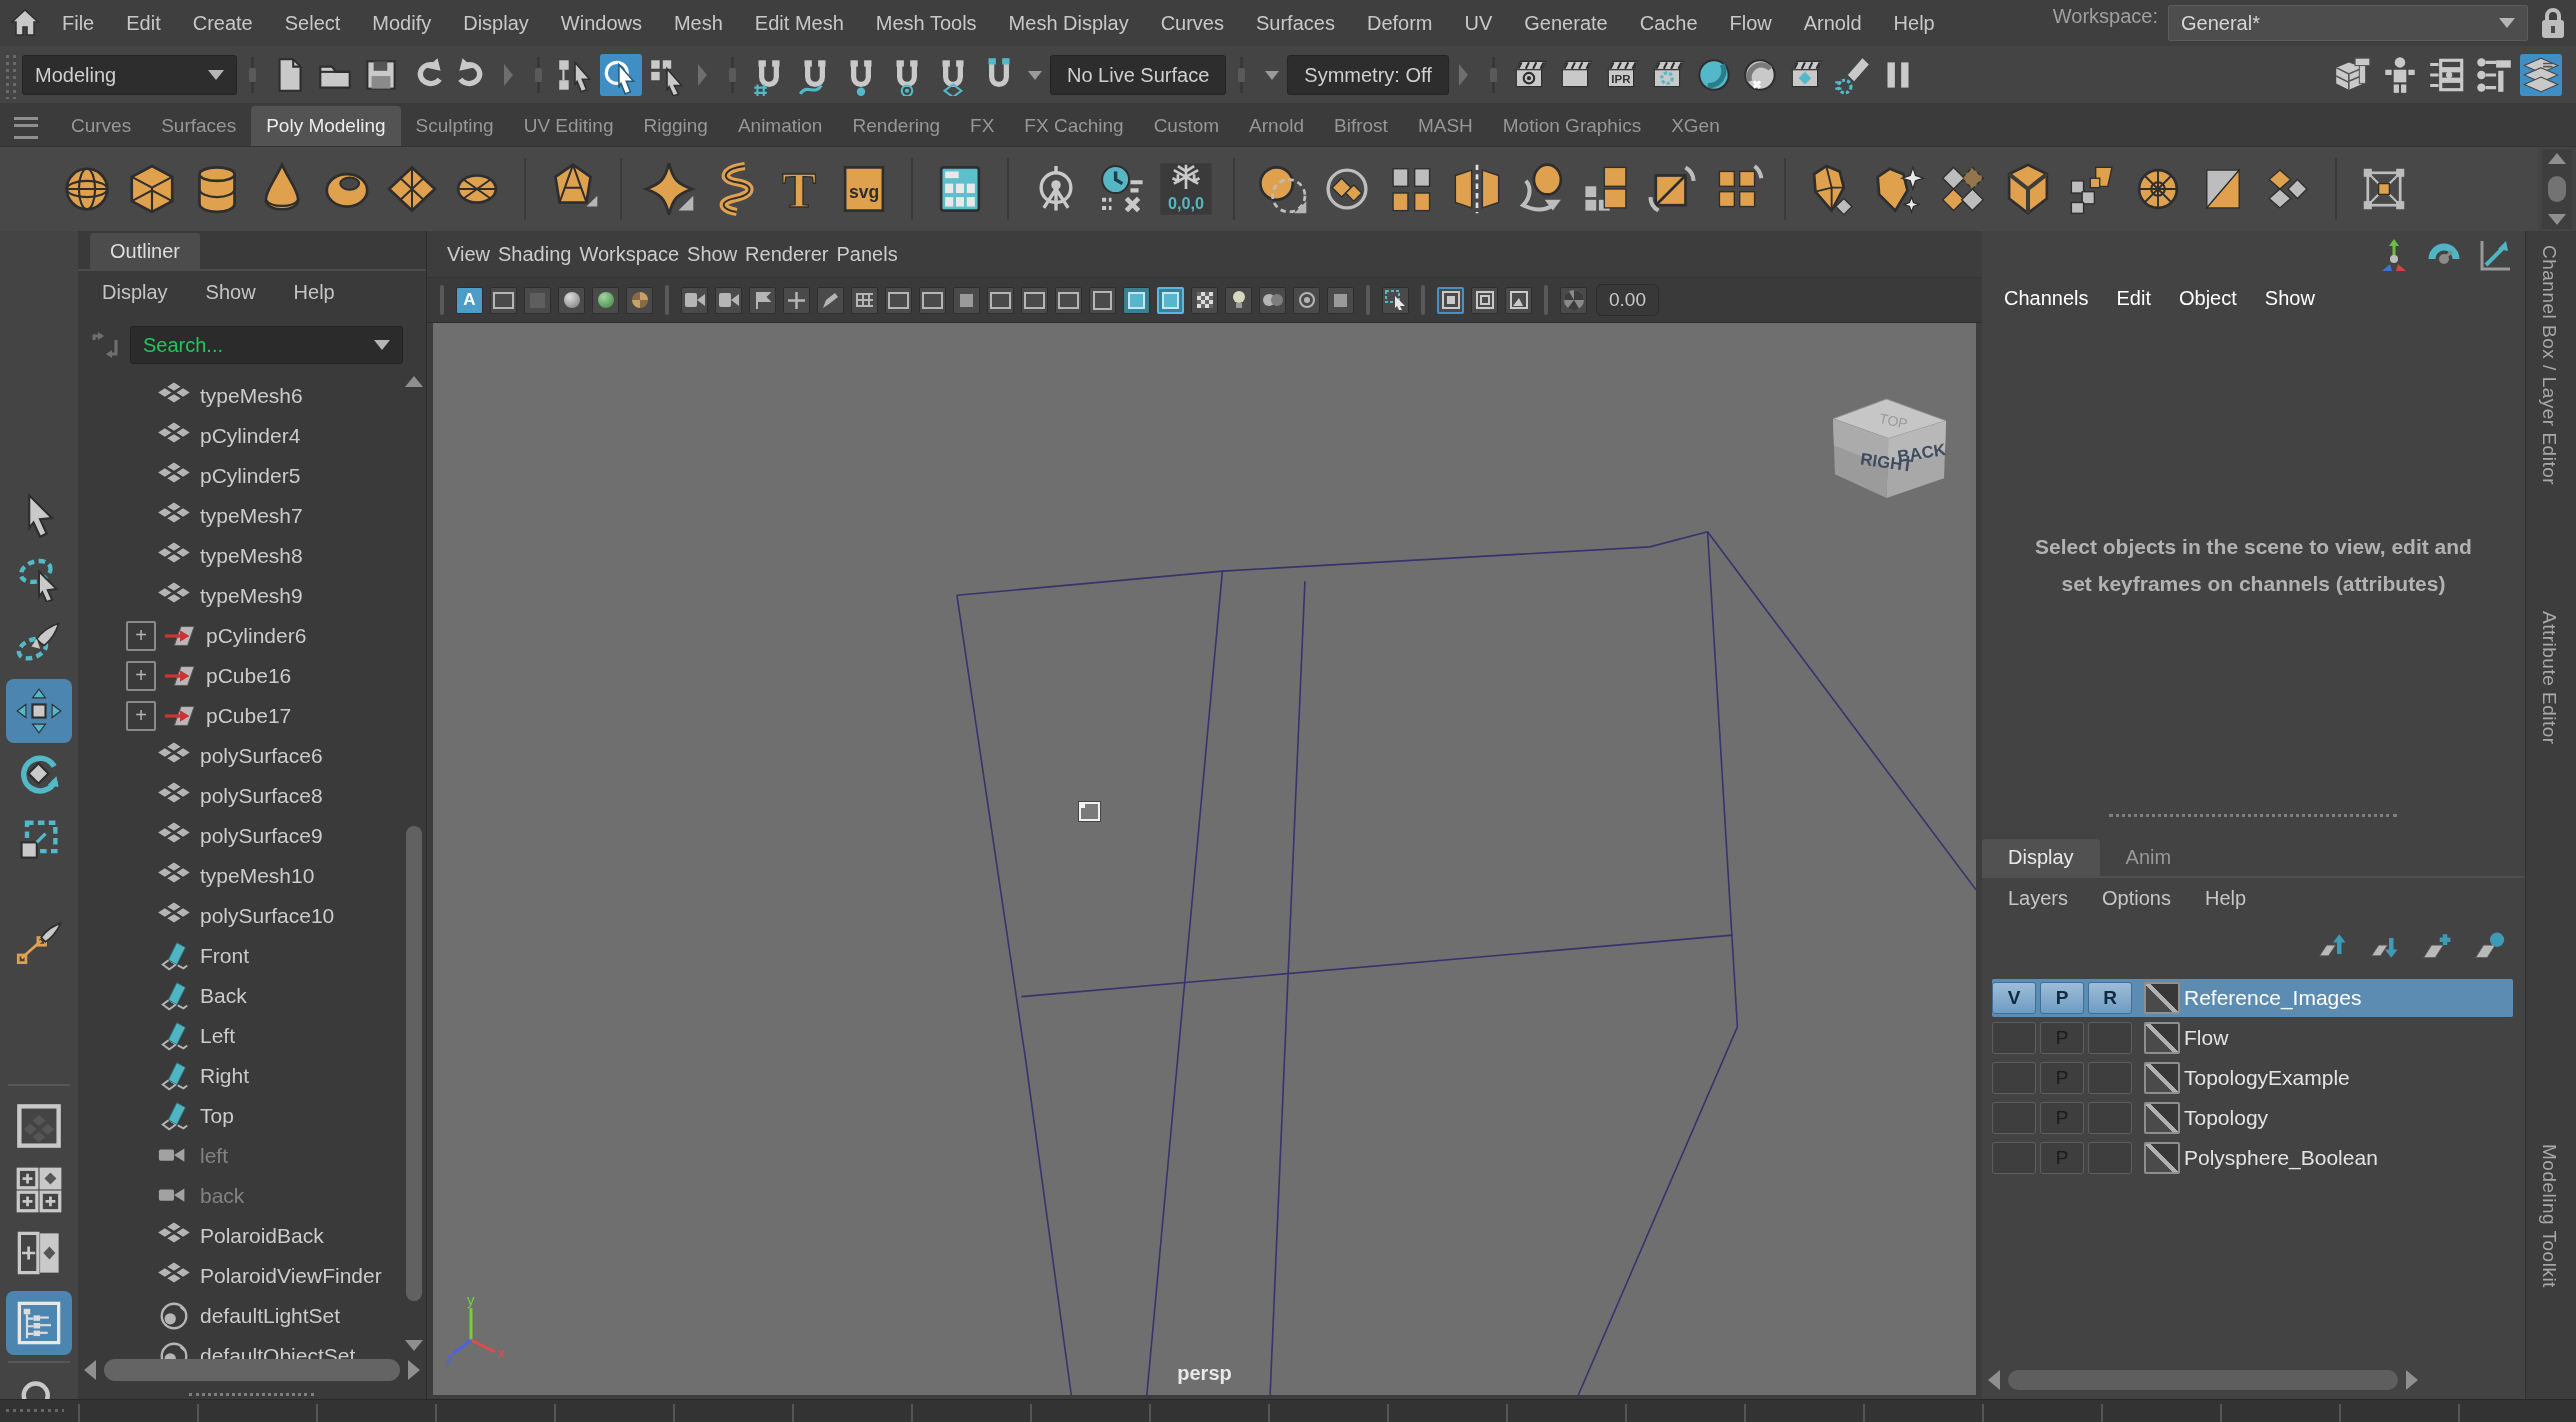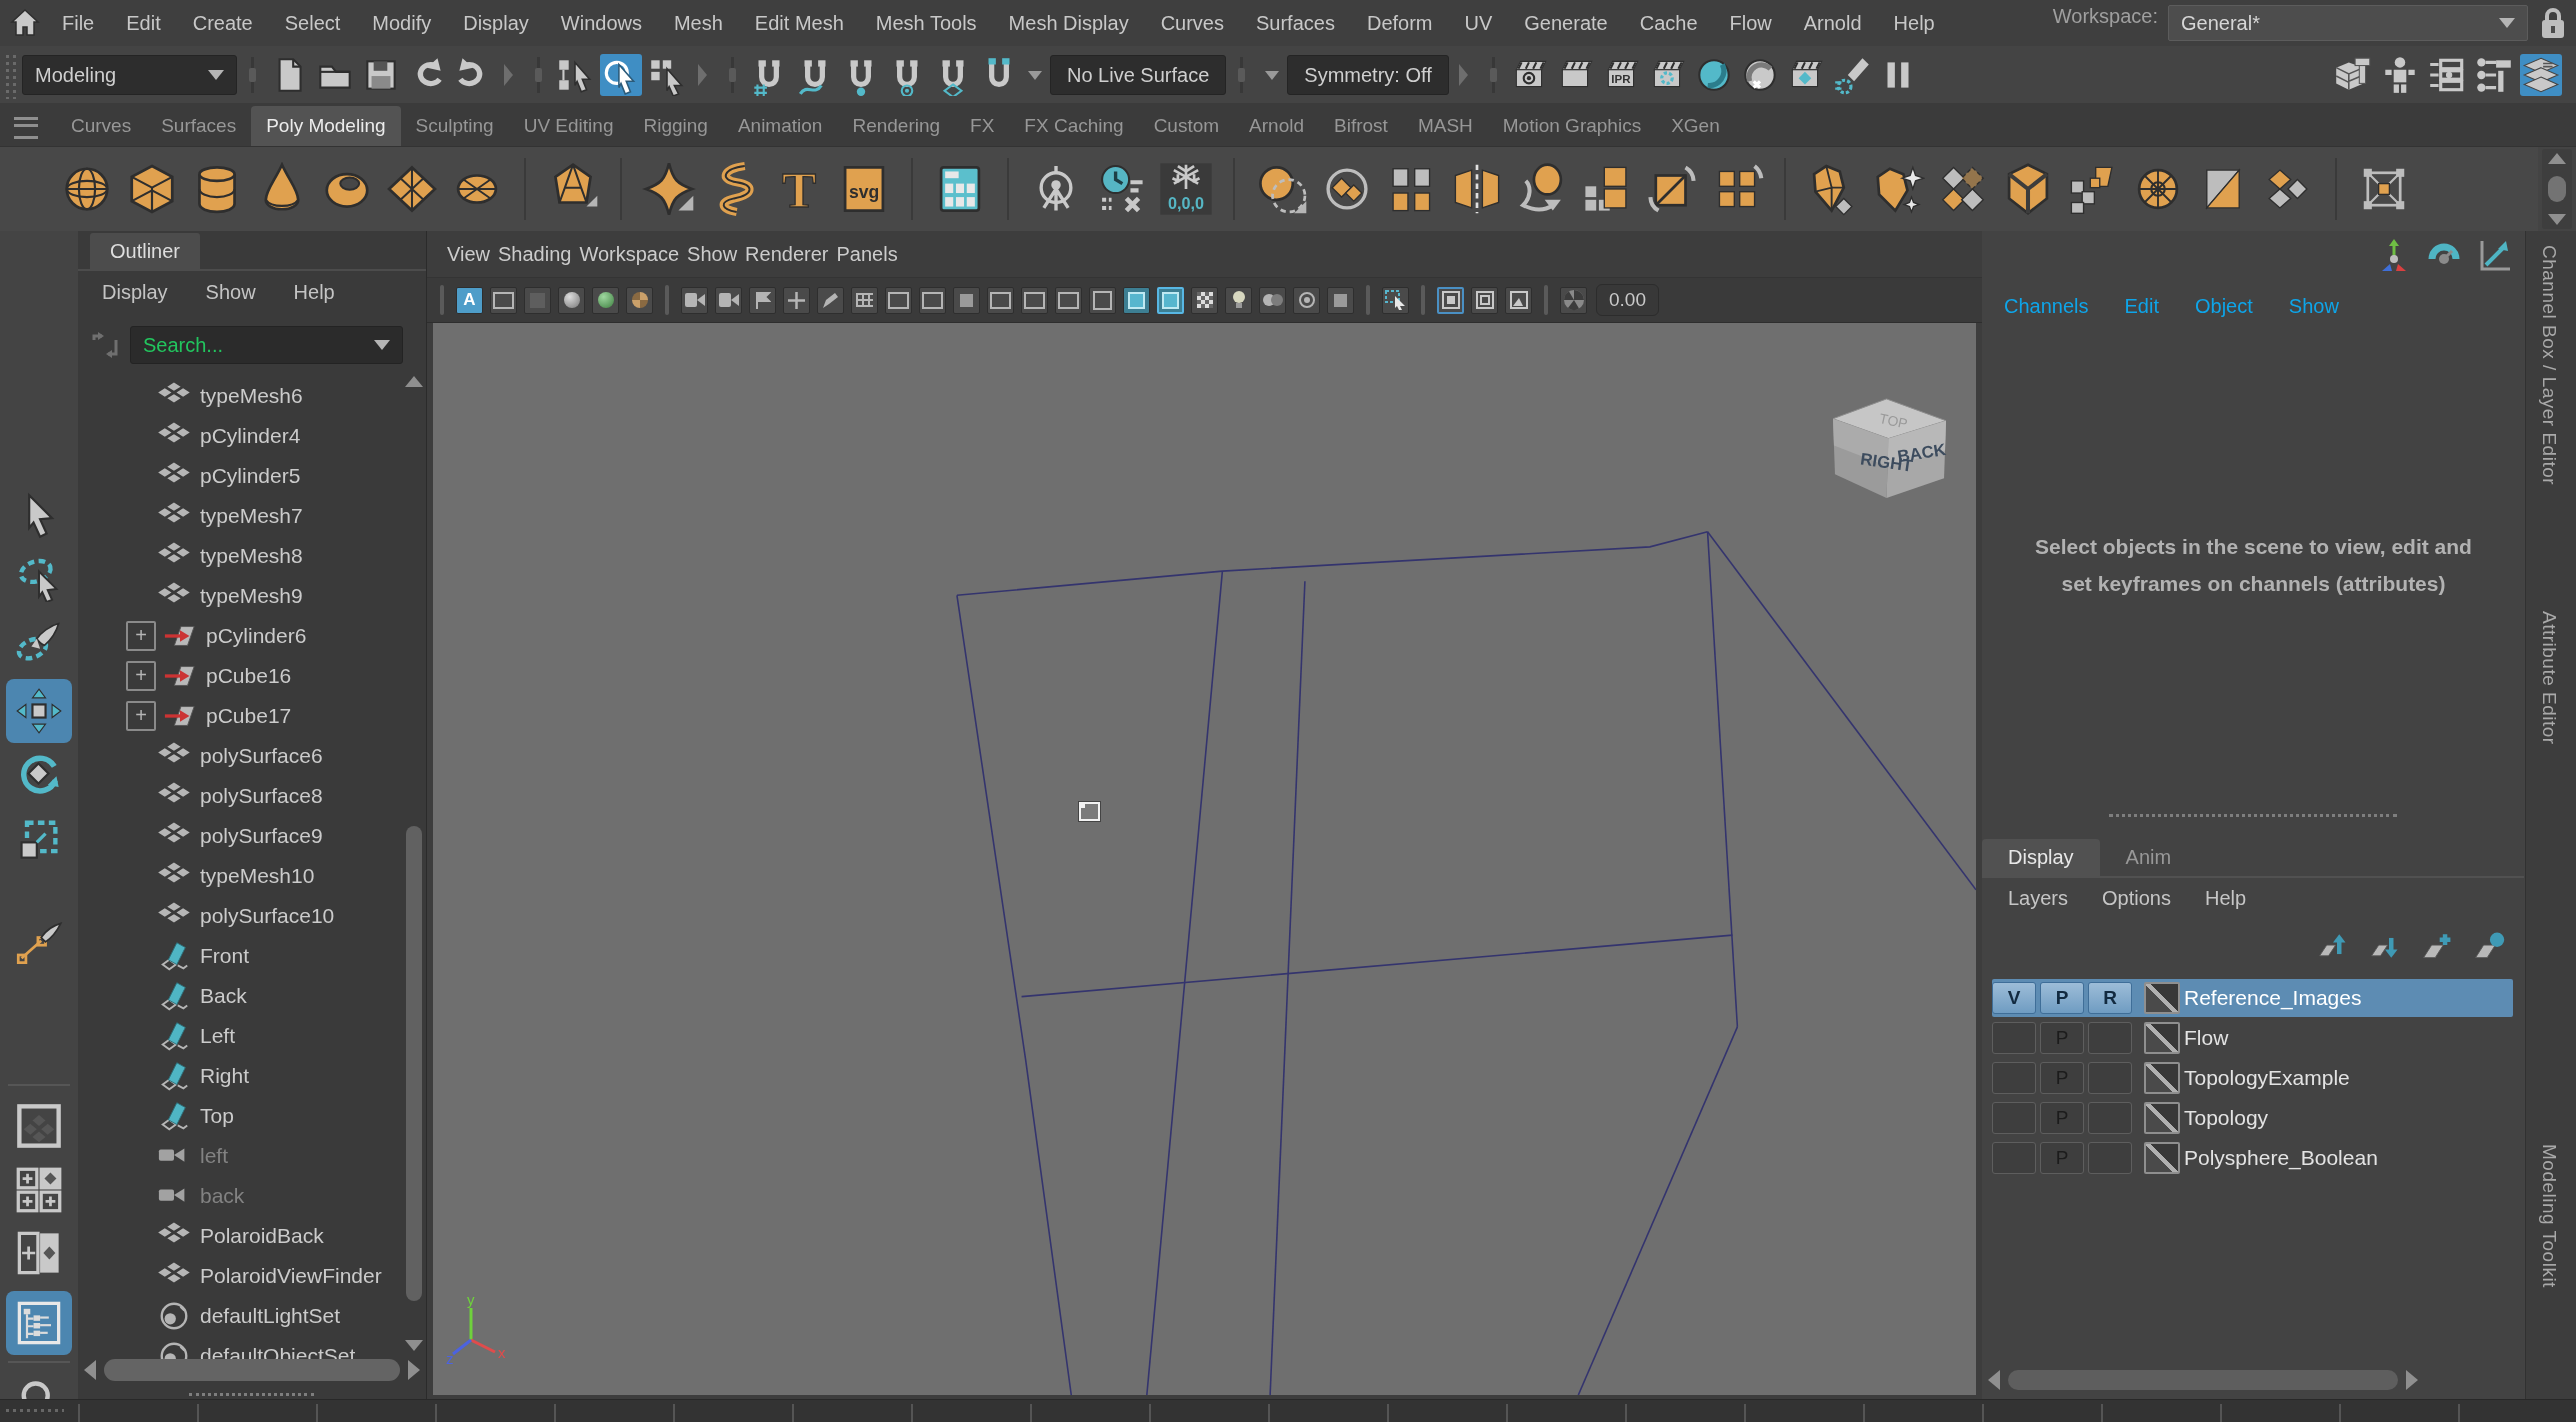--- a/index.html
+++ b/index.html
@@ -105,21 +105,21 @@
   .viewcube{position:absolute;left:1388px;top:66px;width:139px;height:117px}
   .axisgizmo{position:absolute;left:12px;top:971px;width:70px;height:72px}
   .cursor{position:absolute;left:646px;top:479px;width:17px;height:15px;border:2px solid #f2f2f2;
           box-shadow:0 0 0 1px #444;background:rgba(255,255,255,.08)}
   .cursor::after{content:"";position:absolute;left:-2px;top:-2px;width:6px;height:6px;background:#f2f2f2}
 
   
   .rightpanel{position:absolute;left:1982px;top:231px;width:542px;height:1170px;background:#434343}
   .rp-topicons{position:absolute;top:6px;right:12px;display:flex;gap:14px}
   .rp-topicons .ic{width:36px;height:36px}
-  .rp-menus{position:absolute;left:22px;top:64px;display:flex;gap:36px;font-size:20px;color:#0ea5e9}
+  .rp-menus{position:absolute;left:22px;top:56px;display:flex;gap:28px;font-size:20px;color:#ffffff}
   .rp-msg{position:absolute;left:36px;top:298px;width:471px;text-align:center;font-size:21px;font-weight:bold;
           color:#b2b2b2;line-height:1.75}
   .rp-dots{position:absolute;left:127px;top:583px;width:288px;border-top:3px dotted #7e7e7e}
   .le-tabs{position:absolute;left:0;top:607px;width:100%;height:38px;border-bottom:2px solid #515151;display:flex;align-items:flex-end}
   .le-tab{padding:7px 26px;font-size:20px;color:#989898}
   .le-tab.active{background:#515151;color:#e8e8e8;border-radius:4px 4px 0 0}
   .le-menus{position:absolute;left:26px;top:656px;display:flex;gap:34px;font-size:20px;color:#c6c6c6}
   .le-btns{position:absolute;right:16px;top:698px;display:flex;gap:14px}
   .le-btns .ic{width:38px;height:34px}
   .le-rows{position:absolute;left:10px;top:748px;width:521px}
@@ -1269,20 +1269,21 @@
         <svg width="70" height="72" viewBox="0 0 70 72">
           <line x1="26" y1="46" x2="26" y2="14" stroke="#6fd13c" stroke-width="3"></line>
           <text x="22" y="11" font-size="15" fill="#6fd13c">y</text>
           <line x1="26" y1="46" x2="50" y2="58" stroke="#e04c4c" stroke-width="3"></line>
           <text x="53" y="64" font-size="15" fill="#e04c4c">x</text>
           <line x1="26" y1="46" x2="8" y2="60" stroke="#4c63e0" stroke-width="3"></line>
           <text x="1" y="70" font-size="15" fill="#4c63e0">z</text>
         </svg>
       </div>
       <div class="cursor"></div>
+      <div class="persp">persp</div>
     </div>
   </div>
 
   <div class="rightpanel">
     <div class="rp-topicons" id="rp-topicons">
         <div class="ic">
           <svg width="100%" height="100%" viewBox="0 0 36 36">
             <path d="M18 20V6" stroke="#6fbe44" stroke-width="3"></path>
             <polygon points="18,2 23,9 13,9" fill="#6fbe44"></polygon>
             <circle cx="18" cy="22" r="4" fill="#bdbdbd"></circle>

